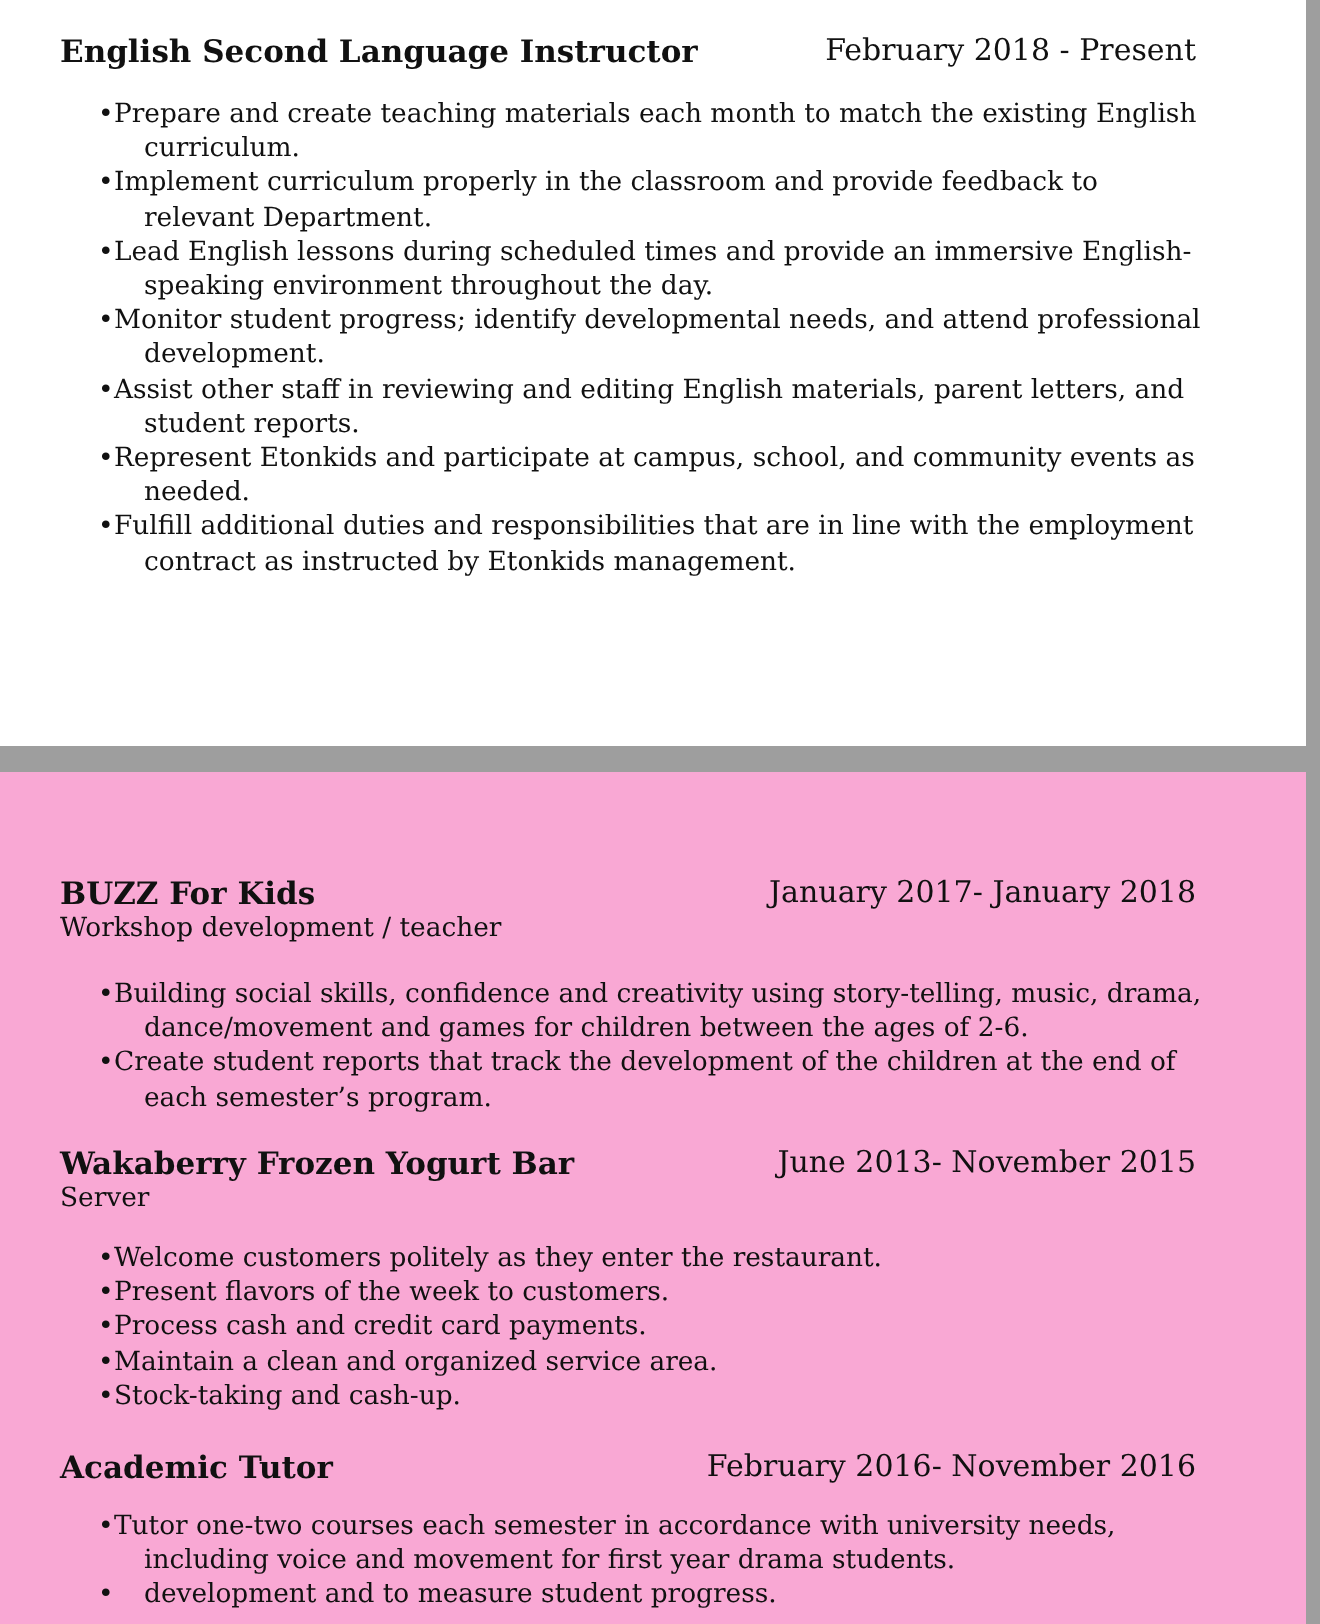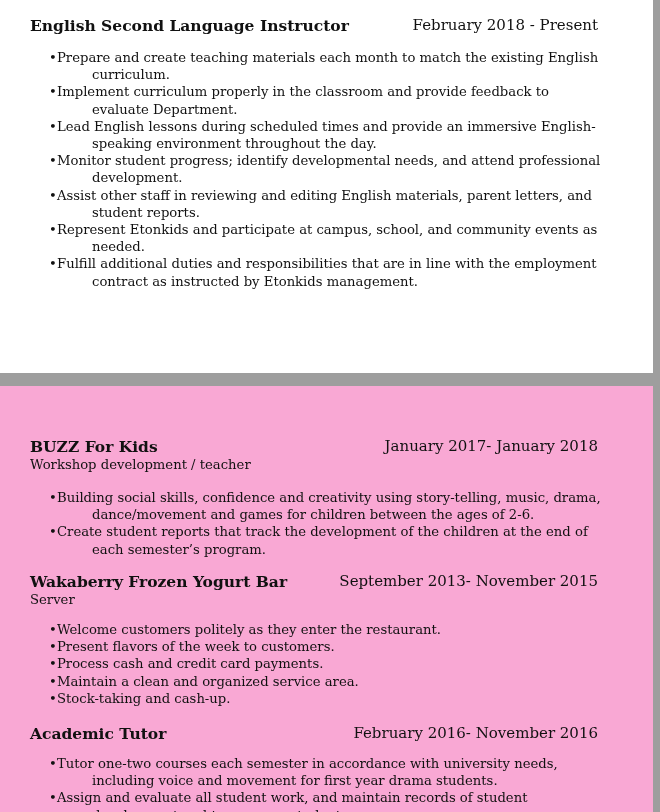--- a/index.html
+++ b/index.html
@@ -60,21 +60,21 @@
     white-space: nowrap;
   }
 
   .bullets {
     position: absolute;
     left: 0;
     width: 100%;
   }
   .line {
     position: relative;
-    padding-left: 92px;
+    padding-left: 72px;
     font-size: 13.2px;
     line-height: 17.2px;
     white-space: nowrap;
   }
   .line.first { padding-left: 57px; }
   .dot {
     position: absolute;
     left: 49px;
     top: 0;
   }
@@ -106,21 +106,21 @@
       </div>
     </div>
 
     <div class="bullets" id="p1-bullets">
       <div class="bullet">
         <div class="line first"><span class="dot">•</span><span>Prepare and create teaching materials each month to match the existing English</span></div>
         <div class="line"><span>curriculum.</span></div>
       </div>
       <div class="bullet">
         <div class="line first"><span class="dot">•</span><span>Implement curriculum properly in the classroom and provide feedback to</span></div>
-        <div class="line"><span>evaluate Department.</span></div>
+        <div class="line"><span>relevant Department.</span></div>
       </div>
       <div class="bullet">
         <div class="line first"><span class="dot">•</span><span>Lead English lessons during scheduled times and provide an immersive English-</span></div>
         <div class="line"><span>speaking environment throughout the day.</span></div>
       </div>
       <div class="bullet">
         <div class="line first"><span class="dot">•</span><span>Monitor student progress; identify developmental needs, and attend professional</span></div>
         <div class="line"><span>development.</span></div>
       </div>
       <div class="bullet">
@@ -157,21 +157,21 @@
       </div>
       <div class="bullet">
         <div class="line first"><span class="dot">•</span><span>Create student reports that track the development of the children at the end of</span></div>
         <div class="line"><span>each semester’s program.</span></div>
       </div>
     </div>
 
     <div class="sec-header" id="wak-header">
       <div class="header-row">
         <span class="sec-title">Wakaberry Frozen Yogurt Bar</span>
-        <span class="sec-date">September 2013- November 2015</span>
+        <span class="sec-date">June 2013- November 2015</span>
       </div>
       <div class="sec-sub">Server</div>
     </div>
 
     <div class="bullets" id="wak-bullets">
       <div class="bullet">
         <div class="line first"><span class="dot">•</span><span>Welcome customers politely as they enter the restaurant.</span></div>
       </div>
       <div class="bullet">
         <div class="line first"><span class="dot">•</span><span>Present flavors of the week to customers.</span></div>
@@ -193,21 +193,21 @@
         <span class="sec-date">February 2016- November 2016</span>
       </div>
     </div>
 
     <div class="bullets" id="acad-bullets">
       <div class="bullet">
         <div class="line first"><span class="dot">•</span><span>Tutor one-two courses each semester in accordance with university needs,</span></div>
         <div class="line"><span>including voice and movement for first year drama students.</span></div>
       </div>
       <div class="bullet">
-        <div class="line first"><span class="dot">•</span><span>Assign and evaluate all student work, and maintain records of student</span></div>
+        <div class="line first"><span class="dot">•</span></div>
         <div class="line"><span>development and to measure student progress.</span></div>
       </div>
     </div>
   </div>
 
   <div class="gutter-right"></div>
 
 </div>
 
 </body></html>

